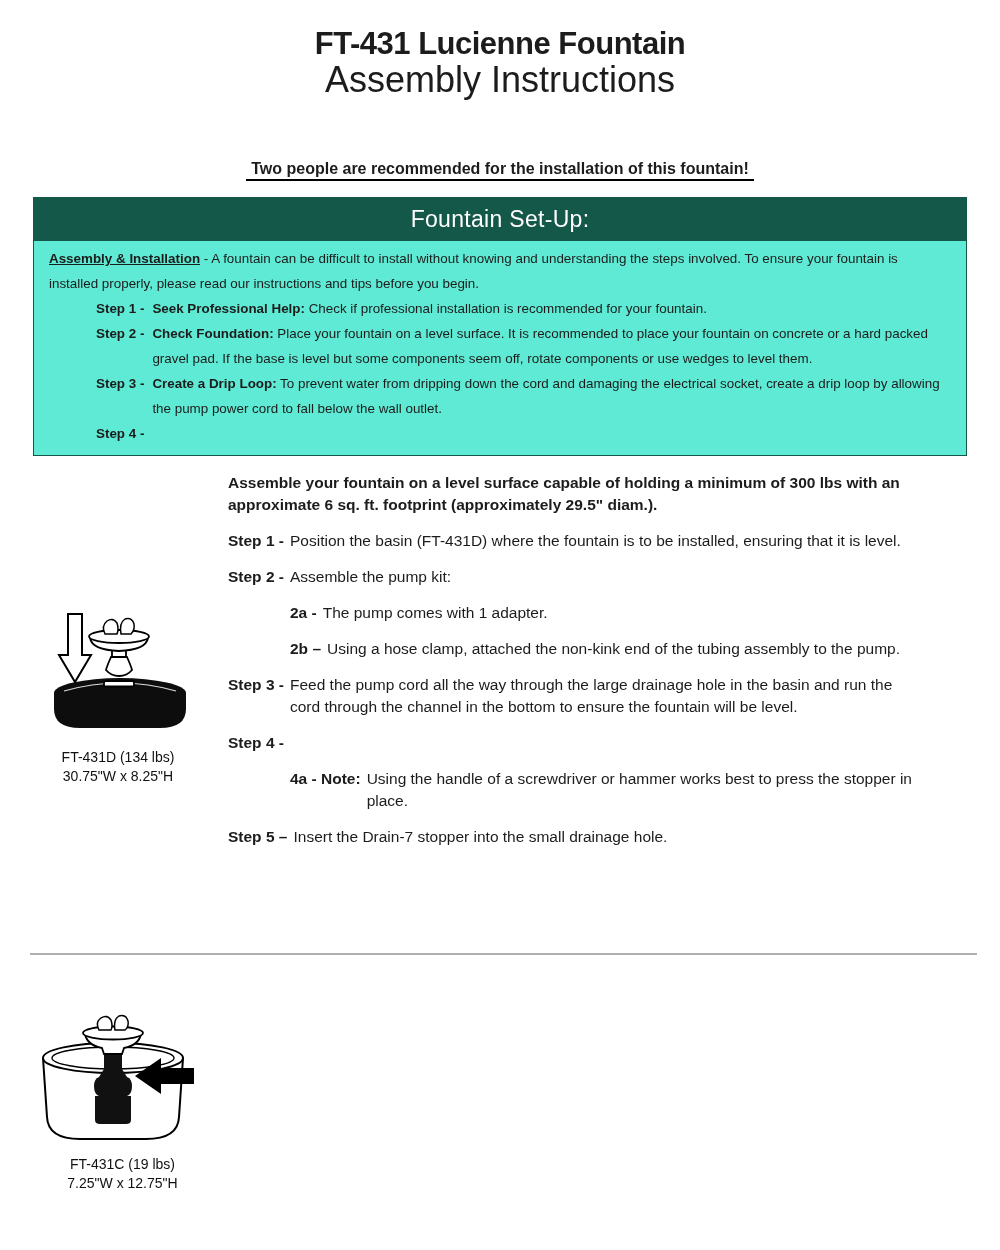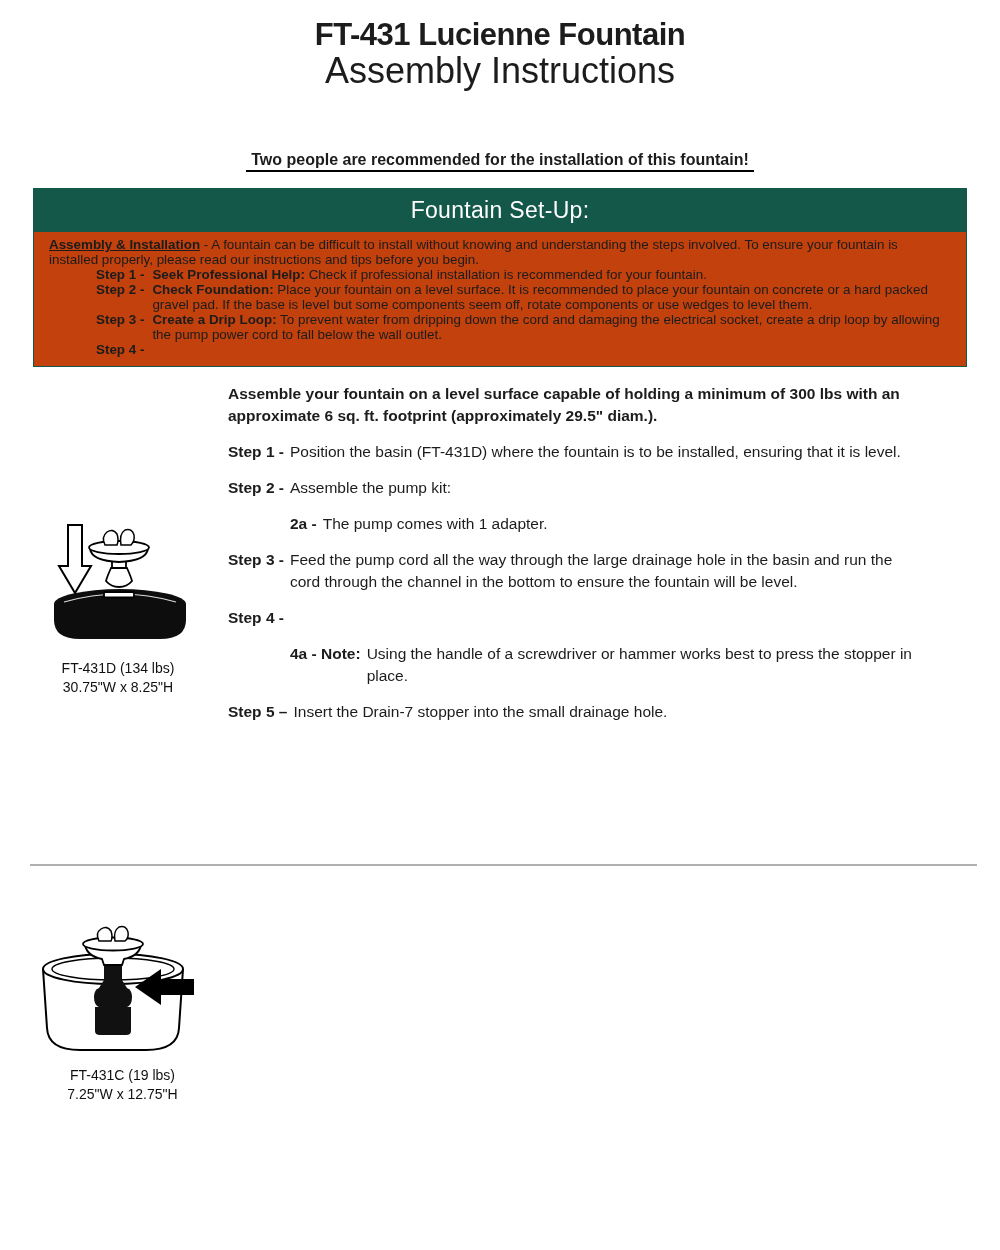--- a/index.html
+++ b/index.html
@@ -7,48 +7,48 @@
   body {
     width: 1000px; height: 1250px;
     font-family: "Liberation Sans", "DejaVu Sans", sans-serif;
     color: #1c1c1c;
     position: relative;
     overflow: hidden;
   }
   .pre { white-space: pre-line; }
 
   
-  .doc-header { padding-top: 16px; text-align: center; }
+  .doc-header { padding-top: 25px; text-align: center; }
   .title-1 { font-size: 31px; font-weight: bold; line-height: 37px; letter-spacing: -0.5px; }
   .title-2 { font-size: 36px; font-weight: normal; line-height: 35px; }
   .note-line { margin-top: 15px; }
   .note-line span {
     display: inline-block;
     font-size: 16px; font-weight: bold;
     padding: 0 5px 1px 5px;
     border-bottom: 2px solid #000;
     margin-top: 48px;
   }
 
   
   .setup-box {
     margin: 16px 33px 0 33px;
     border: 1.5px solid #14584a;
-    background: #c2410c;
+    background: #5eead4;
   }
   .setup-box-header {
     background: #14584a;
     color: #ffffff;
     height: 43px;
     display: flex; align-items: center; justify-content: center;
     font-size: 23px; font-weight: 400; letter-spacing: 0.3px;
   }
   .setup-box-body {
     padding: 5px 14px 9px 15px;
-    font-size: 13.4px; line-height: 15px;
+    font-size: 13.4px; line-height: 25px;
   }
   .box-intro .u { text-decoration: underline; font-weight: bold; }
   .bstep { display: flex; padding-left: 47px; }
   .bstep .lbl { font-weight: bold; white-space: pre; margin-right: 8px; }
   .bstep .bt { font-weight: bold; }
 
   
   .lower { position: relative; height: 904px; }
 
   .main-col { position: absolute; left: 228px; top: 16px; width: 737px; font-size: 15.5px; line-height: 22px; }
@@ -117,20 +117,24 @@
       <span class="pre">Position the basin (FT-431D) where the fountain is to be installed, ensuring that it is level.</span>
     </div>
     <div class="step">
       <span class="lbl">Step 2 -</span>
       <span class="pre">Assemble the pump kit:</span>
     </div>
     <div class="step sub">
       <span class="lbl">2a -</span>
       <span class="pre">The pump comes with 1 adapter.</span>
     </div>
+    <div class="step sub">
+      <span class="lbl">2b –</span>
+      <span class="pre">Using a hose clamp, attached the non-kink end of the tubing assembly to the pump.</span>
+    </div>
     <div class="step">
       <span class="lbl">Step 3 -</span>
       <span class="pre">Feed the pump cord all the way through the large drainage hole in the basin and run the
 cord through the channel in the bottom to ensure the fountain will be level.</span>
     </div>
     <div class="step">
       <span class="lbl">Step 4 -</span>
     </div>
     <div class="step sub">
       <span class="lbl">4a - Note:</span>

